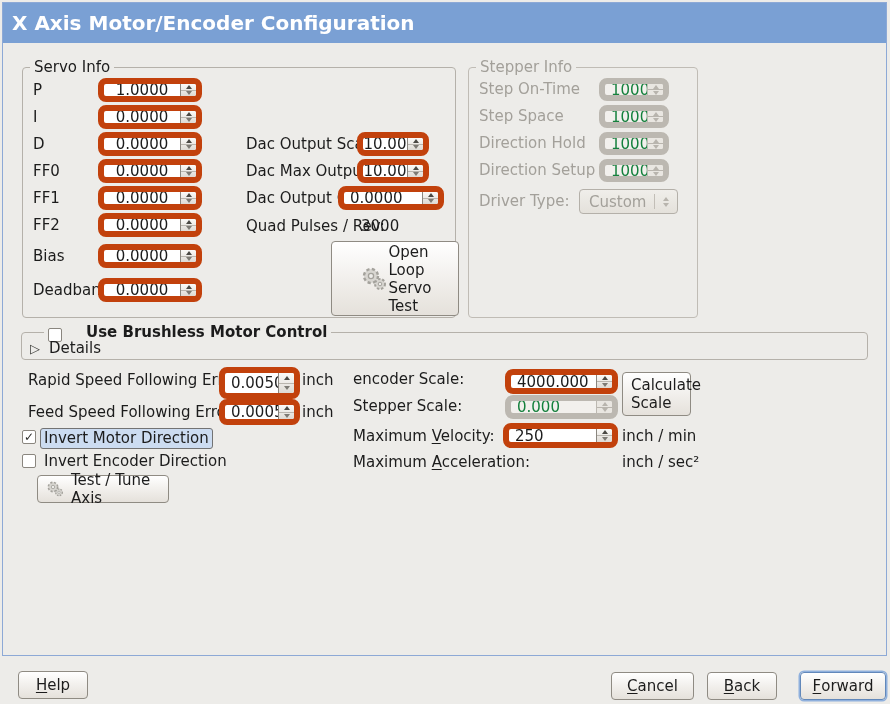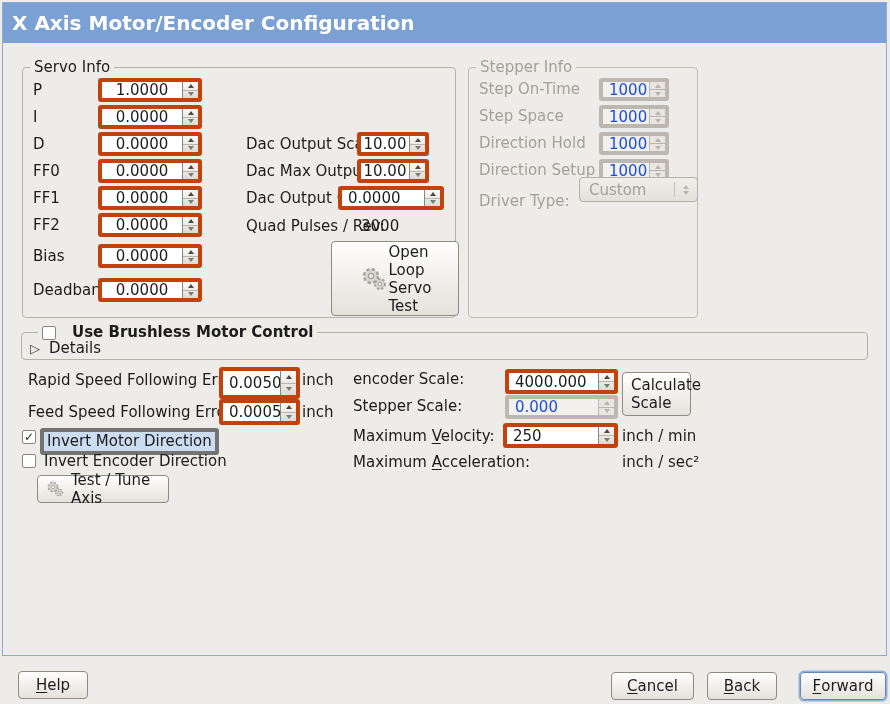--- a/index.html
+++ b/index.html
@@ -24,54 +24,54 @@
   .gframe-label {
     position: absolute; top: -10px; left: 7px; background: #edece9;
     padding: 0 4px; font-size: 15px; line-height: 19px; white-space: nowrap;
   }
   .lbl { position: absolute; font-size: 15px; line-height: 19px; white-space: nowrap; }
   .dis-text { color: #a3a09a; }
   .bold { font-weight: bold; }
 
   .entry {
     position: absolute; display: flex; background: #fff;
-    border: 4px solid #c2410c; border-radius: 3px; overflow: hidden;
+    border: 6px solid #c2410c; border-radius: 8px; overflow: hidden;
   }
   .entry .ev { flex: 1; display: flex; align-items: center; font-size: 15px; overflow: hidden; white-space: nowrap; }
   .ev.center { justify-content: center; }
   .ev.left { padding-left: 6px; }
   .spin { width: 16px; display: flex; flex-direction: column; border-left: 1px solid #8a867f; background: linear-gradient(#fbfaf8, #dedad4); }
   .sh { flex: 1; display: flex; align-items: center; justify-content: center; }
   .sh + .sh { border-top: 1px solid #b9b5ae; }
   .tri { width: 0; height: 0; border-left: 3.5px solid transparent; border-right: 3.5px solid transparent; display:block; }
   .tri.up { border-bottom: 4.5px solid #4a4843; }
   .tri.dn { border-top: 4.5px solid #7d7a74; }
   .entry.dis { background: #f2f0ed; border-color: #bcb8b1; }
-  .entry.dis .ev { color: #1d4ed8; }
+  .entry.dis .ev { color: #15803d; }
   .entry.dis .spin { border-left-color: #bcb8b1; background: #e9e6e1; }
   .entry.dis .tri.up { border-bottom-color: #b8b4ad; }
   .entry.dis .tri.dn { border-top-color: #b8b4ad; }
 
   .btn {
     position: absolute; display: flex; align-items: center; justify-content: center;
     background: linear-gradient(#ffffff, #f3f1ee 45%, #e5e1db);
     border: 1px solid #8f8b83; border-radius: 4px; font-size: 15px; color: #1c1c1c;
   }
   .btn.focus { border-color: #6288ba; box-shadow: 0 0 0 1.5px #8fb0dd; }
   .btn-lines { text-align: left; line-height: 18px; }
   .btn u, .lbl u { text-underline-offset: 2px; }
 
   .cb {
     position: absolute; width: 14px; height: 14px; background: #fff;
     border: 1px solid #8a867f; border-radius: 2px;
     display: flex; align-items: center; justify-content: center;
     font-size: 12px; font-weight: bold; color: #2b2b29; line-height: 12px;
   }
   .cb.inline { position: static; flex: none; }
-  .hl { background: #ccdcf1; border: 4px solid #737373; border-radius: 3px; padding: 0 3px; }
+  .hl { background: #ccdcf1; border: 1px solid #737373; border-radius: 3px; padding: 0 3px; }
   .exp-tri { font-size: 13px; color: #3a3a37; margin-right: 9px; }
 
   .combo {
     position: absolute; display: flex; align-items: center;
     background: linear-gradient(#f0eeea, #e4e1db); border: 1px solid #b4b0a9; border-radius: 4px;
   }
   .combo .ev { flex: 1; padding-left: 9px; font-size: 15px; white-space: nowrap; }
   .combo-sep { width: 1px; align-self: stretch; margin: 4px 0; background: #c2beb7; }
   .combo-arrows { width: 22px; display: flex; flex-direction: column; align-items: center; gap: 2px; }
   .gear-icon { flex: none; }
@@ -292,32 +292,32 @@
         <span class="spin">
             <span class="sh">
               <i class="tri up"></i>
             </span>
             <span class="sh">
               <i class="tri dn"></i>
             </span>
           </span>
       </div>
 
-      <div class="combo" style="left:110px;top:109px;width:119px;height:25px">
+      <div class="combo" style="left:110px;top:121px;width:99px;height:25px">
         <span class="ev dis-text">Custom</span>
         <span class="combo-sep"></span>
         <span class="combo-arrows">
           <i class="tri up" style="border-bottom-color:#b8b4ad"></i>
             <i class="tri dn" style="border-top-color:#b8b4ad"></i>
         </span>
       </div>
     </div>
 
     <div class="gframe" style="left:18px;top:329px;width:847px;height:28px">
-      <div class="gframe-label" style="display:flex;align-items:center;gap:16px;left:16px">
+      <div class="gframe-label" style="display:flex;align-items:flex-end;gap:24px;left:22px">
         <span class="cb inline"></span>
         <span class="bold">Use Brushless Motor Control</span>
       </div>
       <div class="lbl" style="left:8px;top:6px;display:flex;align-items:center">
         <span class="exp-tri">▷</span>
         <span>Details</span>
       </div>
     </div>
 
     <span class="lbl" style="left:25px;top:368px">Rapid Speed Following Error:</span>

